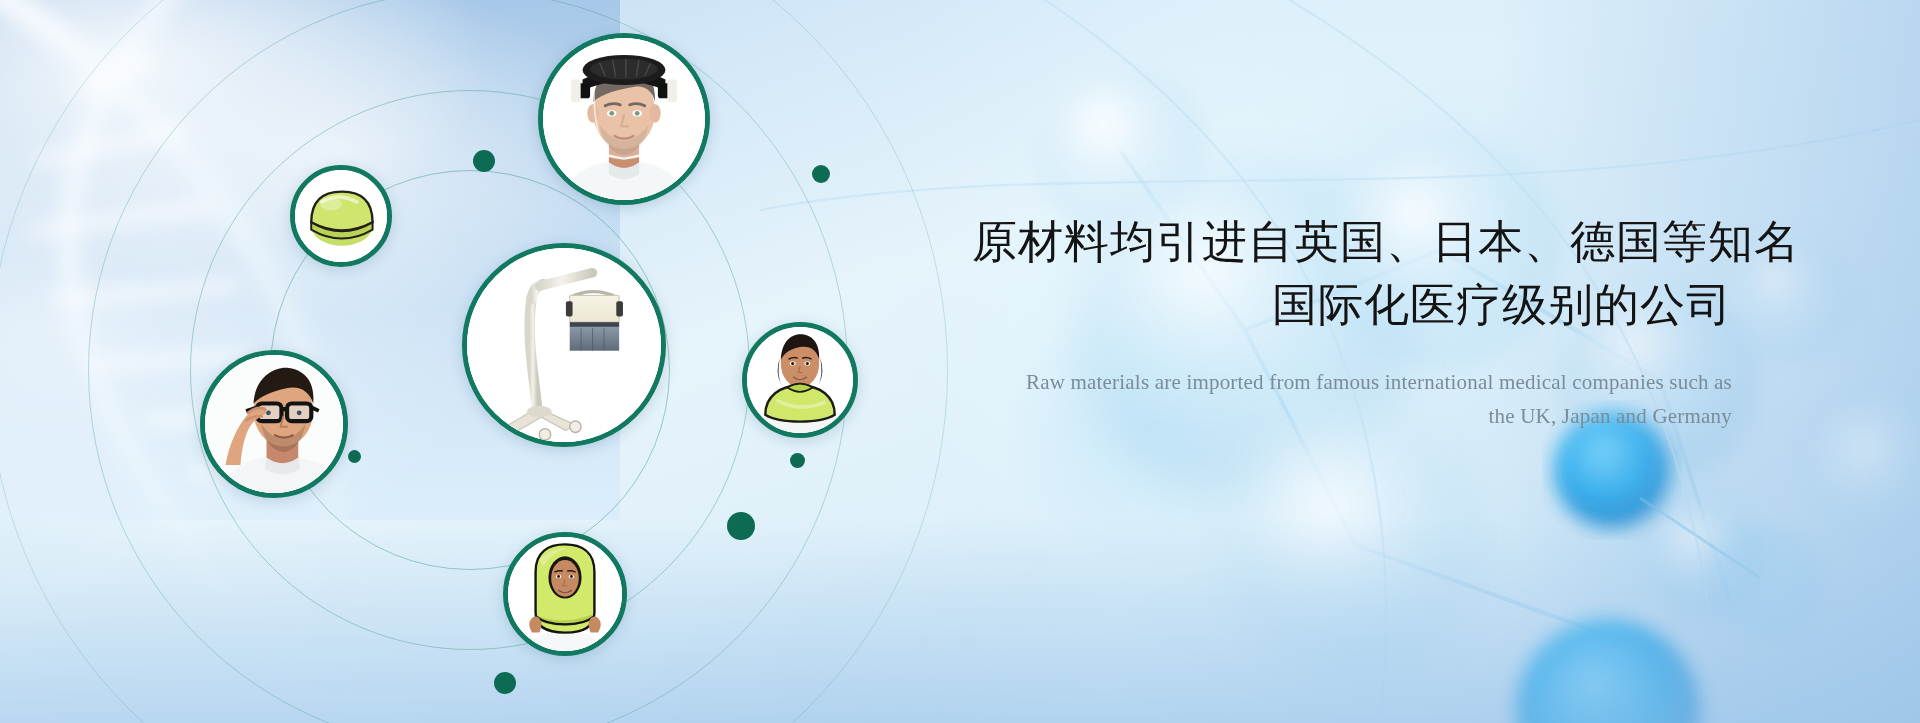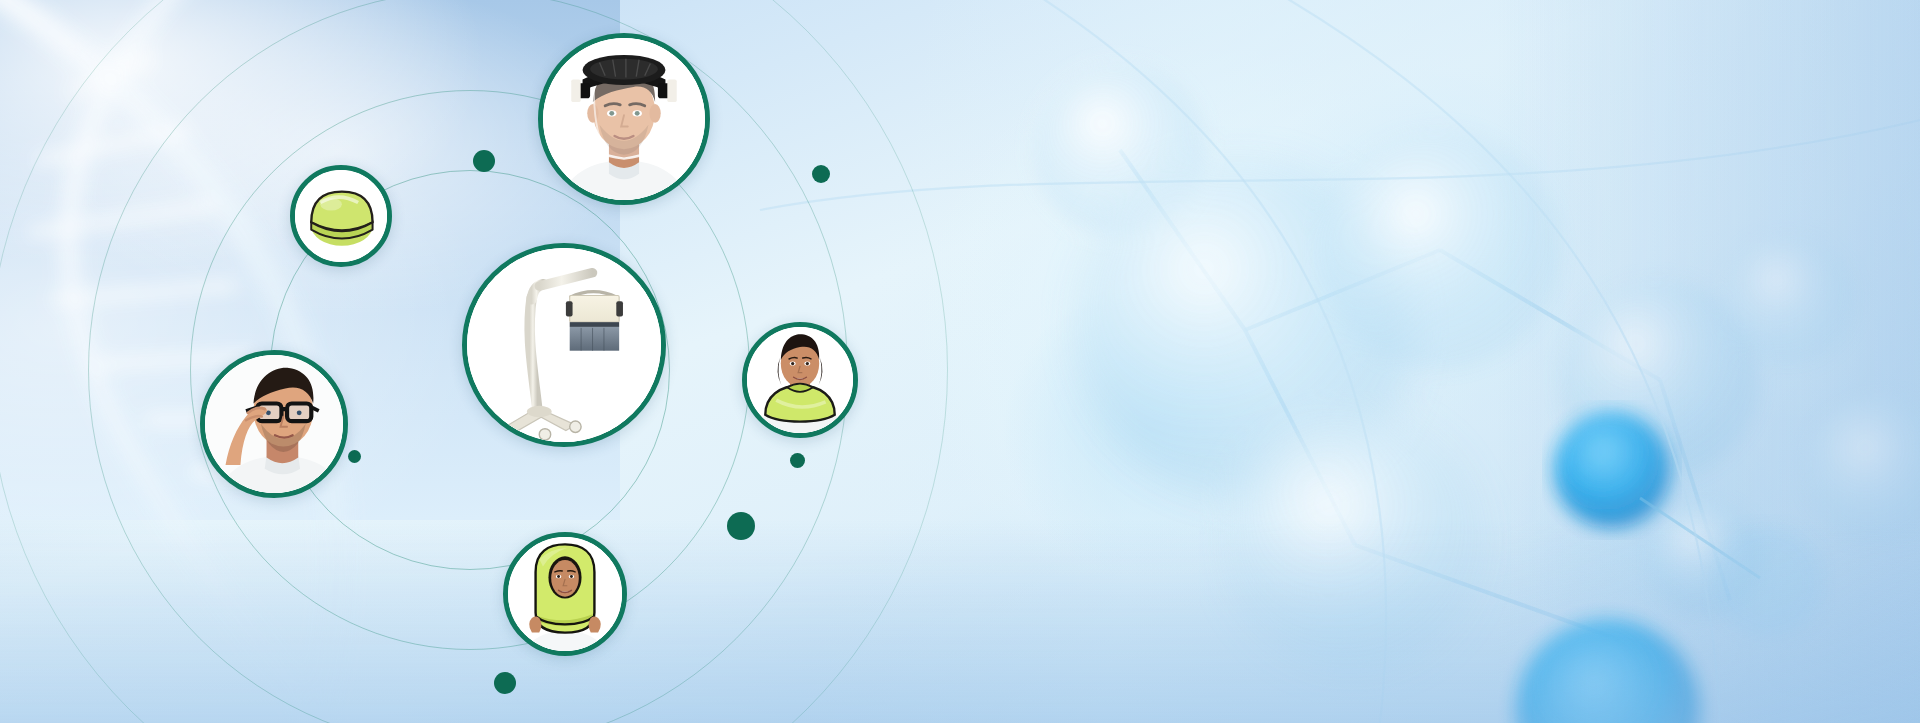--- a/index.html
+++ b/index.html
@@ -425,14 +425,22 @@
         <path d="M 32 86 q 30 10 60 -2 l 0 6 q -30 12 -60 2 Z" fill="#b8d14f"></path>
 
         <path d="M 30 86 C 44 98, 80 98, 94 86" stroke="#15150f" stroke-width="2.6" fill="none"></path>
 
         <path d="M 26 104 q -6 -10 0 -16 q 6 -4 9 2 q 3 6 -1 14 Z" fill="#c68a63"></path>
         <path d="M 98 104 q 6 -10 0 -16 q -6 -4 -9 2 q -3 6 1 14 Z" fill="#c68a63"></path>
       </svg>
     </div>
   </div>
 
+  <div id="copy">
+    <div class="headline l1">原材料均引进自英国、日本、德国等知名</div>
+    <div class="headline l2">国际化医疗级别的公司</div>
+    <div class="sub">
+      <div>Raw materials are imported from famous international medical companies such as</div>
+      <div>the UK, Japan and Germany</div>
+    </div>
+  </div>
 
 </div>
 
 </body></html>

